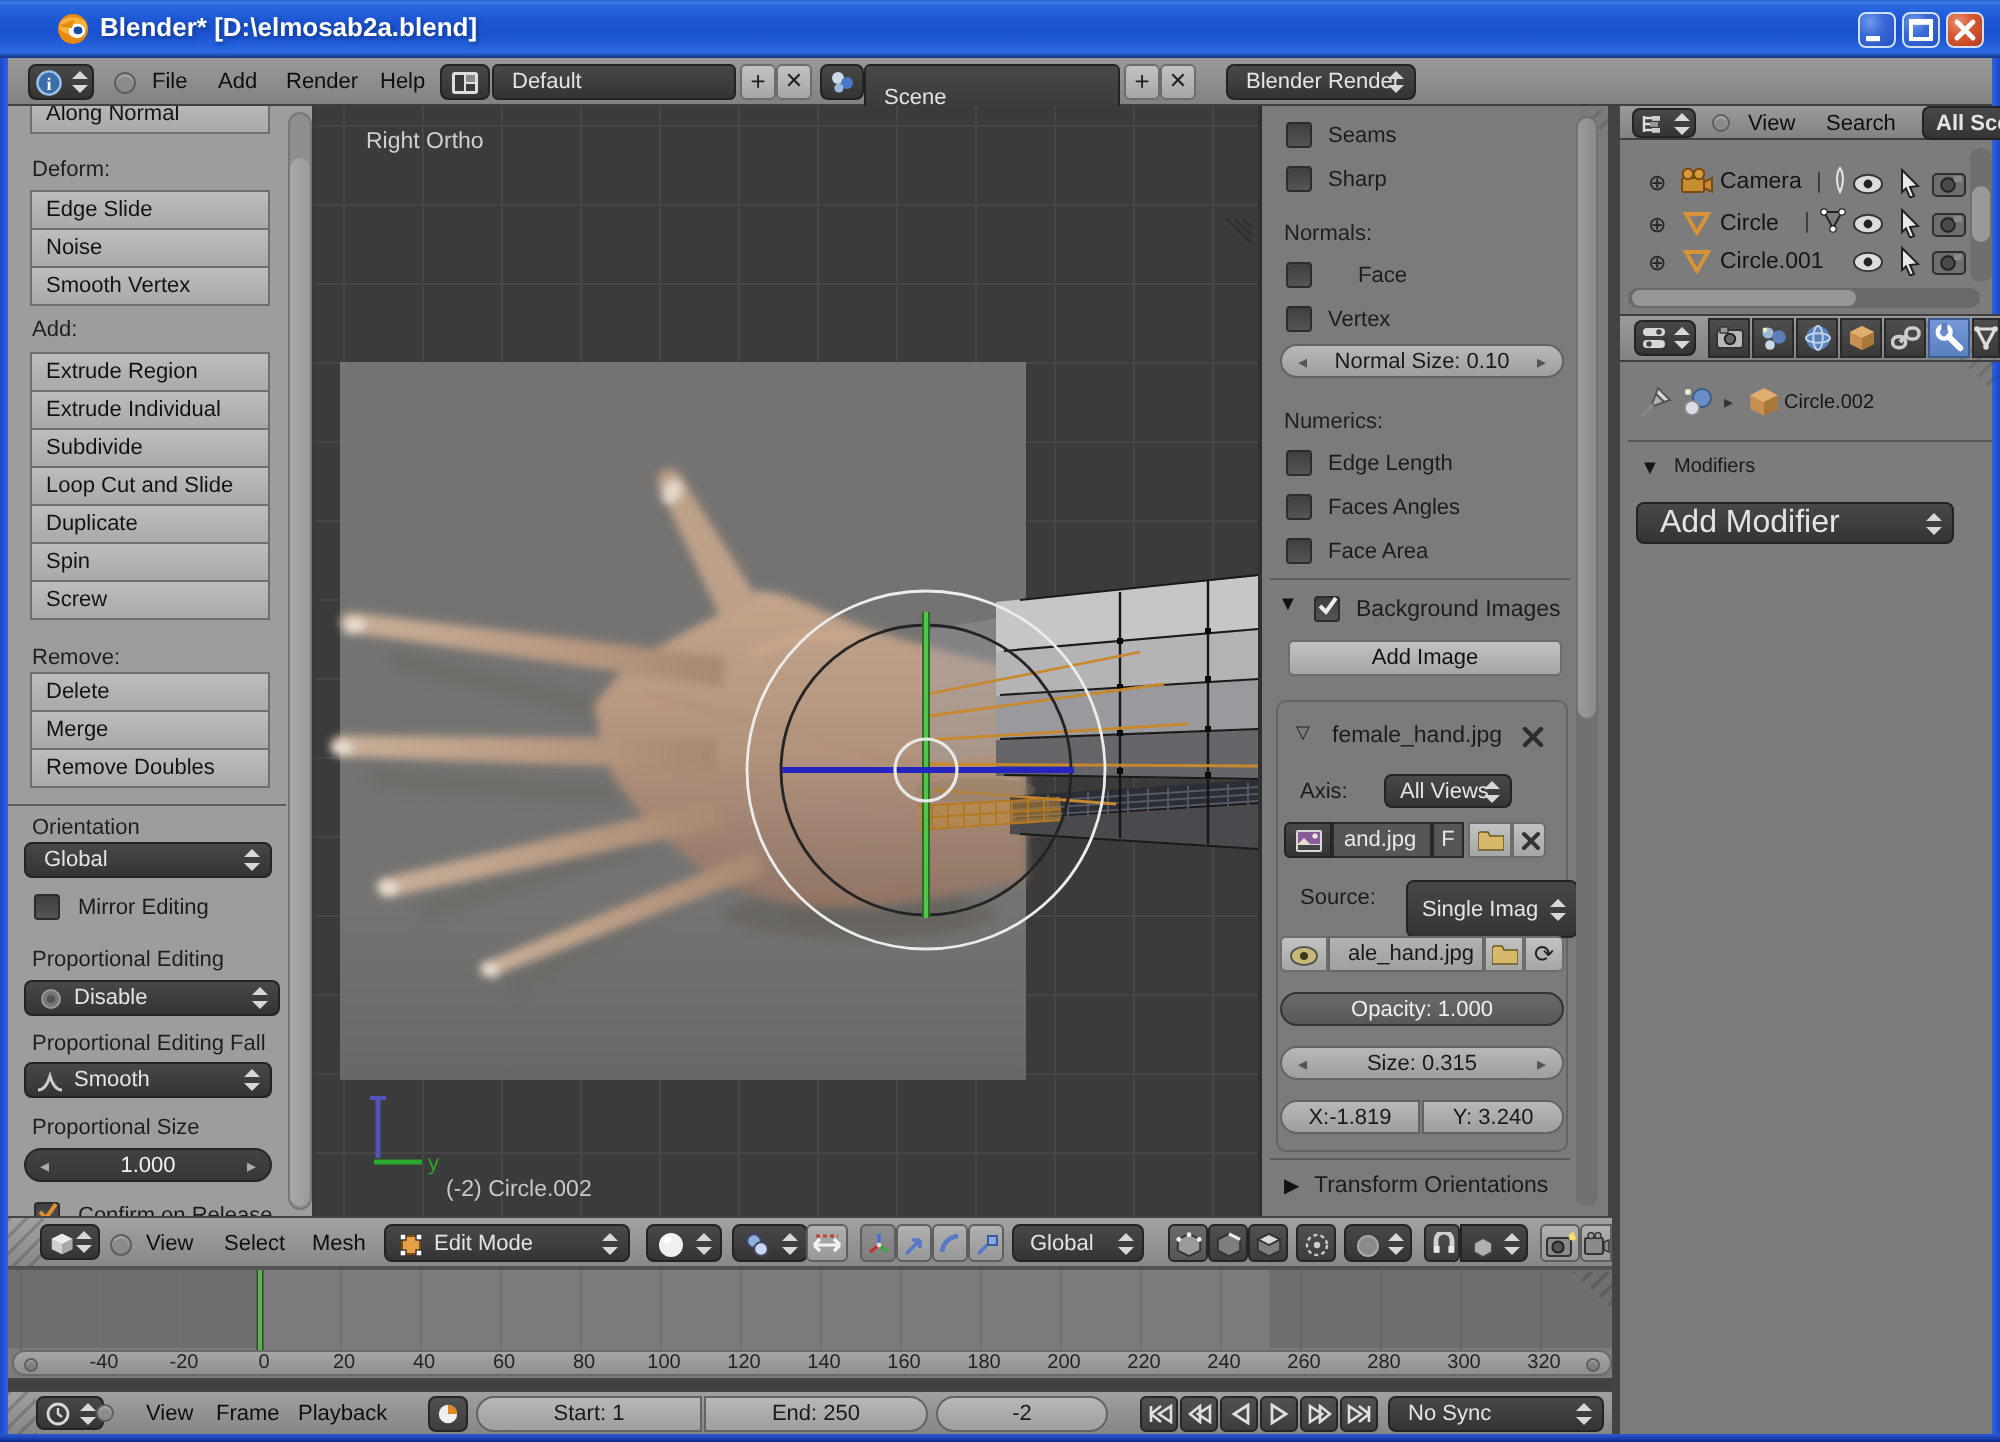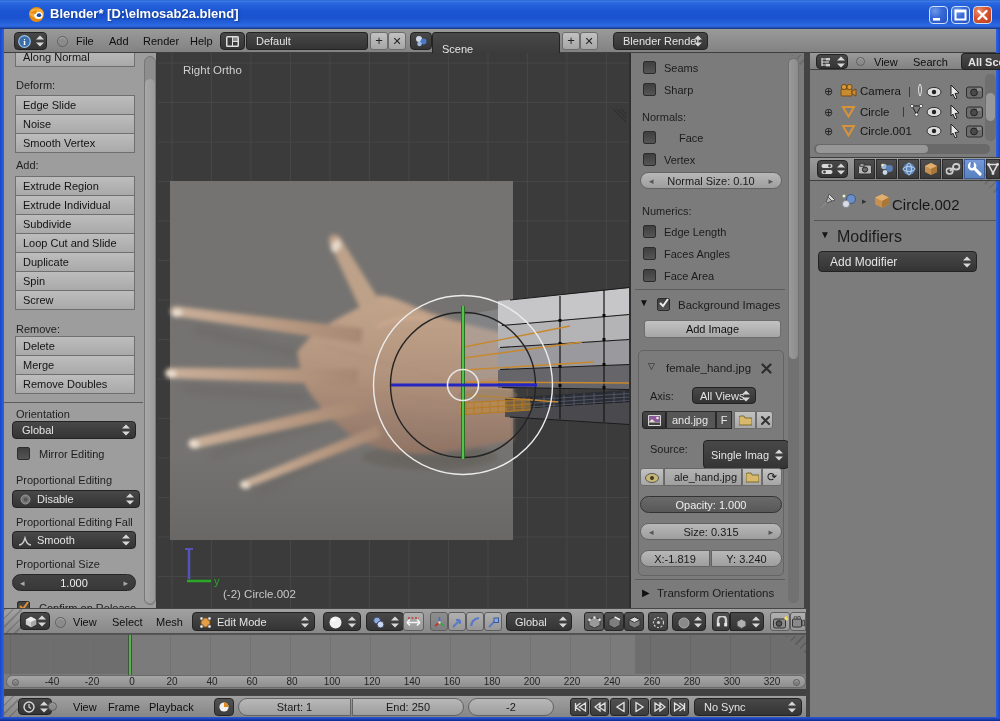--- a/index.html
+++ b/index.html
@@ -576,26 +576,26 @@
         <circle cx="11" cy="6" r="4.5" fill="#6a8fc8" stroke="#3a5a88"></circle>
         <circle cx="6" cy="11" r="3.6" fill="#d8dde8" stroke="#888"></circle>
         <circle cx="4" cy="3" r="1.5" fill="#e8f0c8"></circle>
       </svg>
     <span style="position:absolute;left:52px;top:143px;color:#333;font-size:9px">▸</span>
     <svg width="16" height="16" style="left:64px;top:140px" viewBox="0 0 14 14">
         <path d="M7 1 L13 4 V10 L7 13 L1 10 V4 Z" fill="#c89050"></path>
         <path d="M7 1 L13 4 L7 7 L1 4 Z" fill="#e0af70"></path>
         <path d="M7 7 L13 4 V10 L7 13 Z" fill="#a87838"></path>
       </svg>
-    <span style="position:absolute;left:82px;top:143px;color:#161616;font-size:15px">Circle.002</span>
+    <span style="position:absolute;left:82px;top:143px;color:#161616;font-size:10px">Circle.002</span>
     <div class="sep" style="left:4px;top:167px;width:182px;background:#565656"></div>
     <span style="position:absolute;left:10px;top:176px;color:#141414;font-size:10px">▼</span>
-    <span style="position:absolute;left:27px;top:175px;color:#1a1a1a;font-size:16px">Modifiers</span>
+    <span style="position:absolute;left:27px;top:175px;color:#1a1a1a;font-size:10px">Modifiers</span>
     <div class="dk" style="left:8px;top:198px;width:159px;height:21px;border-radius:4px">
-        <span class="t" style="left:11px;font-size:12px">Add Modifier</span>
+        <span class="t" style="left:11px;font-size:16px">Add Modifier</span>
         <i class="ud"></i>
       </div>
   </div>
 
   <div class="hdr3d">
     <div class="diag" style="left:0;top:0;width:18px;height:24px;opacity:.5"></div>
     <div class="dk" style="left:16px;top:3px;width:30px;height:18px">
       <svg width="12" height="12" style="left:4px;top:3px" viewBox="0 0 14 14">
           <path d="M7 1 L13 4 V10 L7 13 L1 10 V4 Z" fill="#cfcfcf"></path>
           <path d="M7 1 L13 4 L7 7 L1 4 Z" fill="#ececec"></path>

